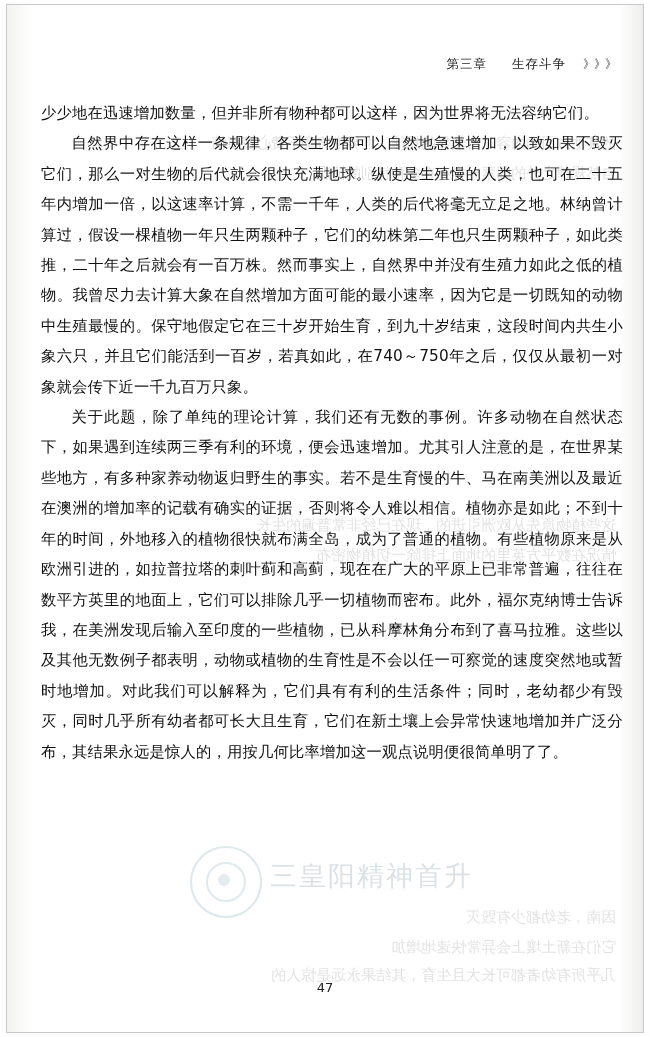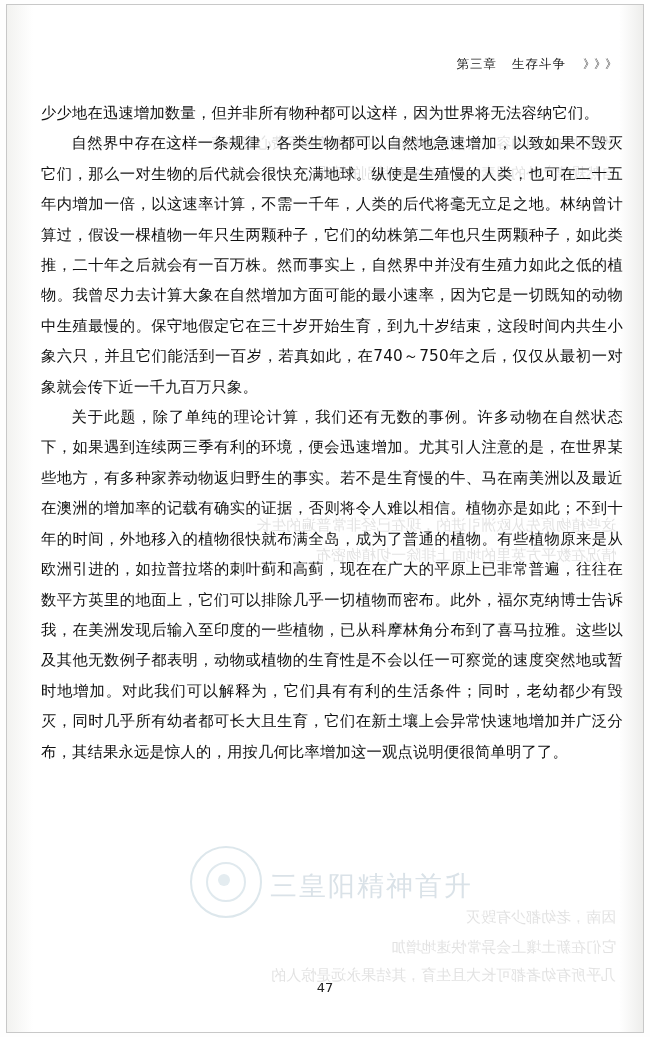--- a/index.html
+++ b/index.html
@@ -41,21 +41,21 @@
   }
   .header {
     position: absolute;
     right: 0px;
     top: 16px;
     font-size: 12.5px;
     color: #222;
     letter-spacing: 1px;
     white-space: nowrap;
   }
-  .header .chap-num { margin-right: 10px; }
+  .header .chap-num { margin-right: 20px; }
   .header .chap-title { margin-right: 12px; }
   .header .chev {
     color: #333;
     font-size: 12px;
     letter-spacing: -1px;
   }
   .body-text {
     position: absolute;
     left: 7px;
     top: 58px;
@@ -109,21 +109,21 @@
     left: 150px;
     top: 800px;
     width: 340px;
     height: 80px;
     pointer-events: none;
     opacity: 0.5;
   }
   .wm-text {
     position: absolute;
     left: 86px;
-    top: 28px;
+    top: 18px;
     font-size: 27px;
     color: rgba(120,150,170,0.55);
     letter-spacing: 2px;
     white-space: nowrap;
   }
   .wm-logo {
     position: absolute;
     left: 6px;
     top: 6px;
     width: 68px;

